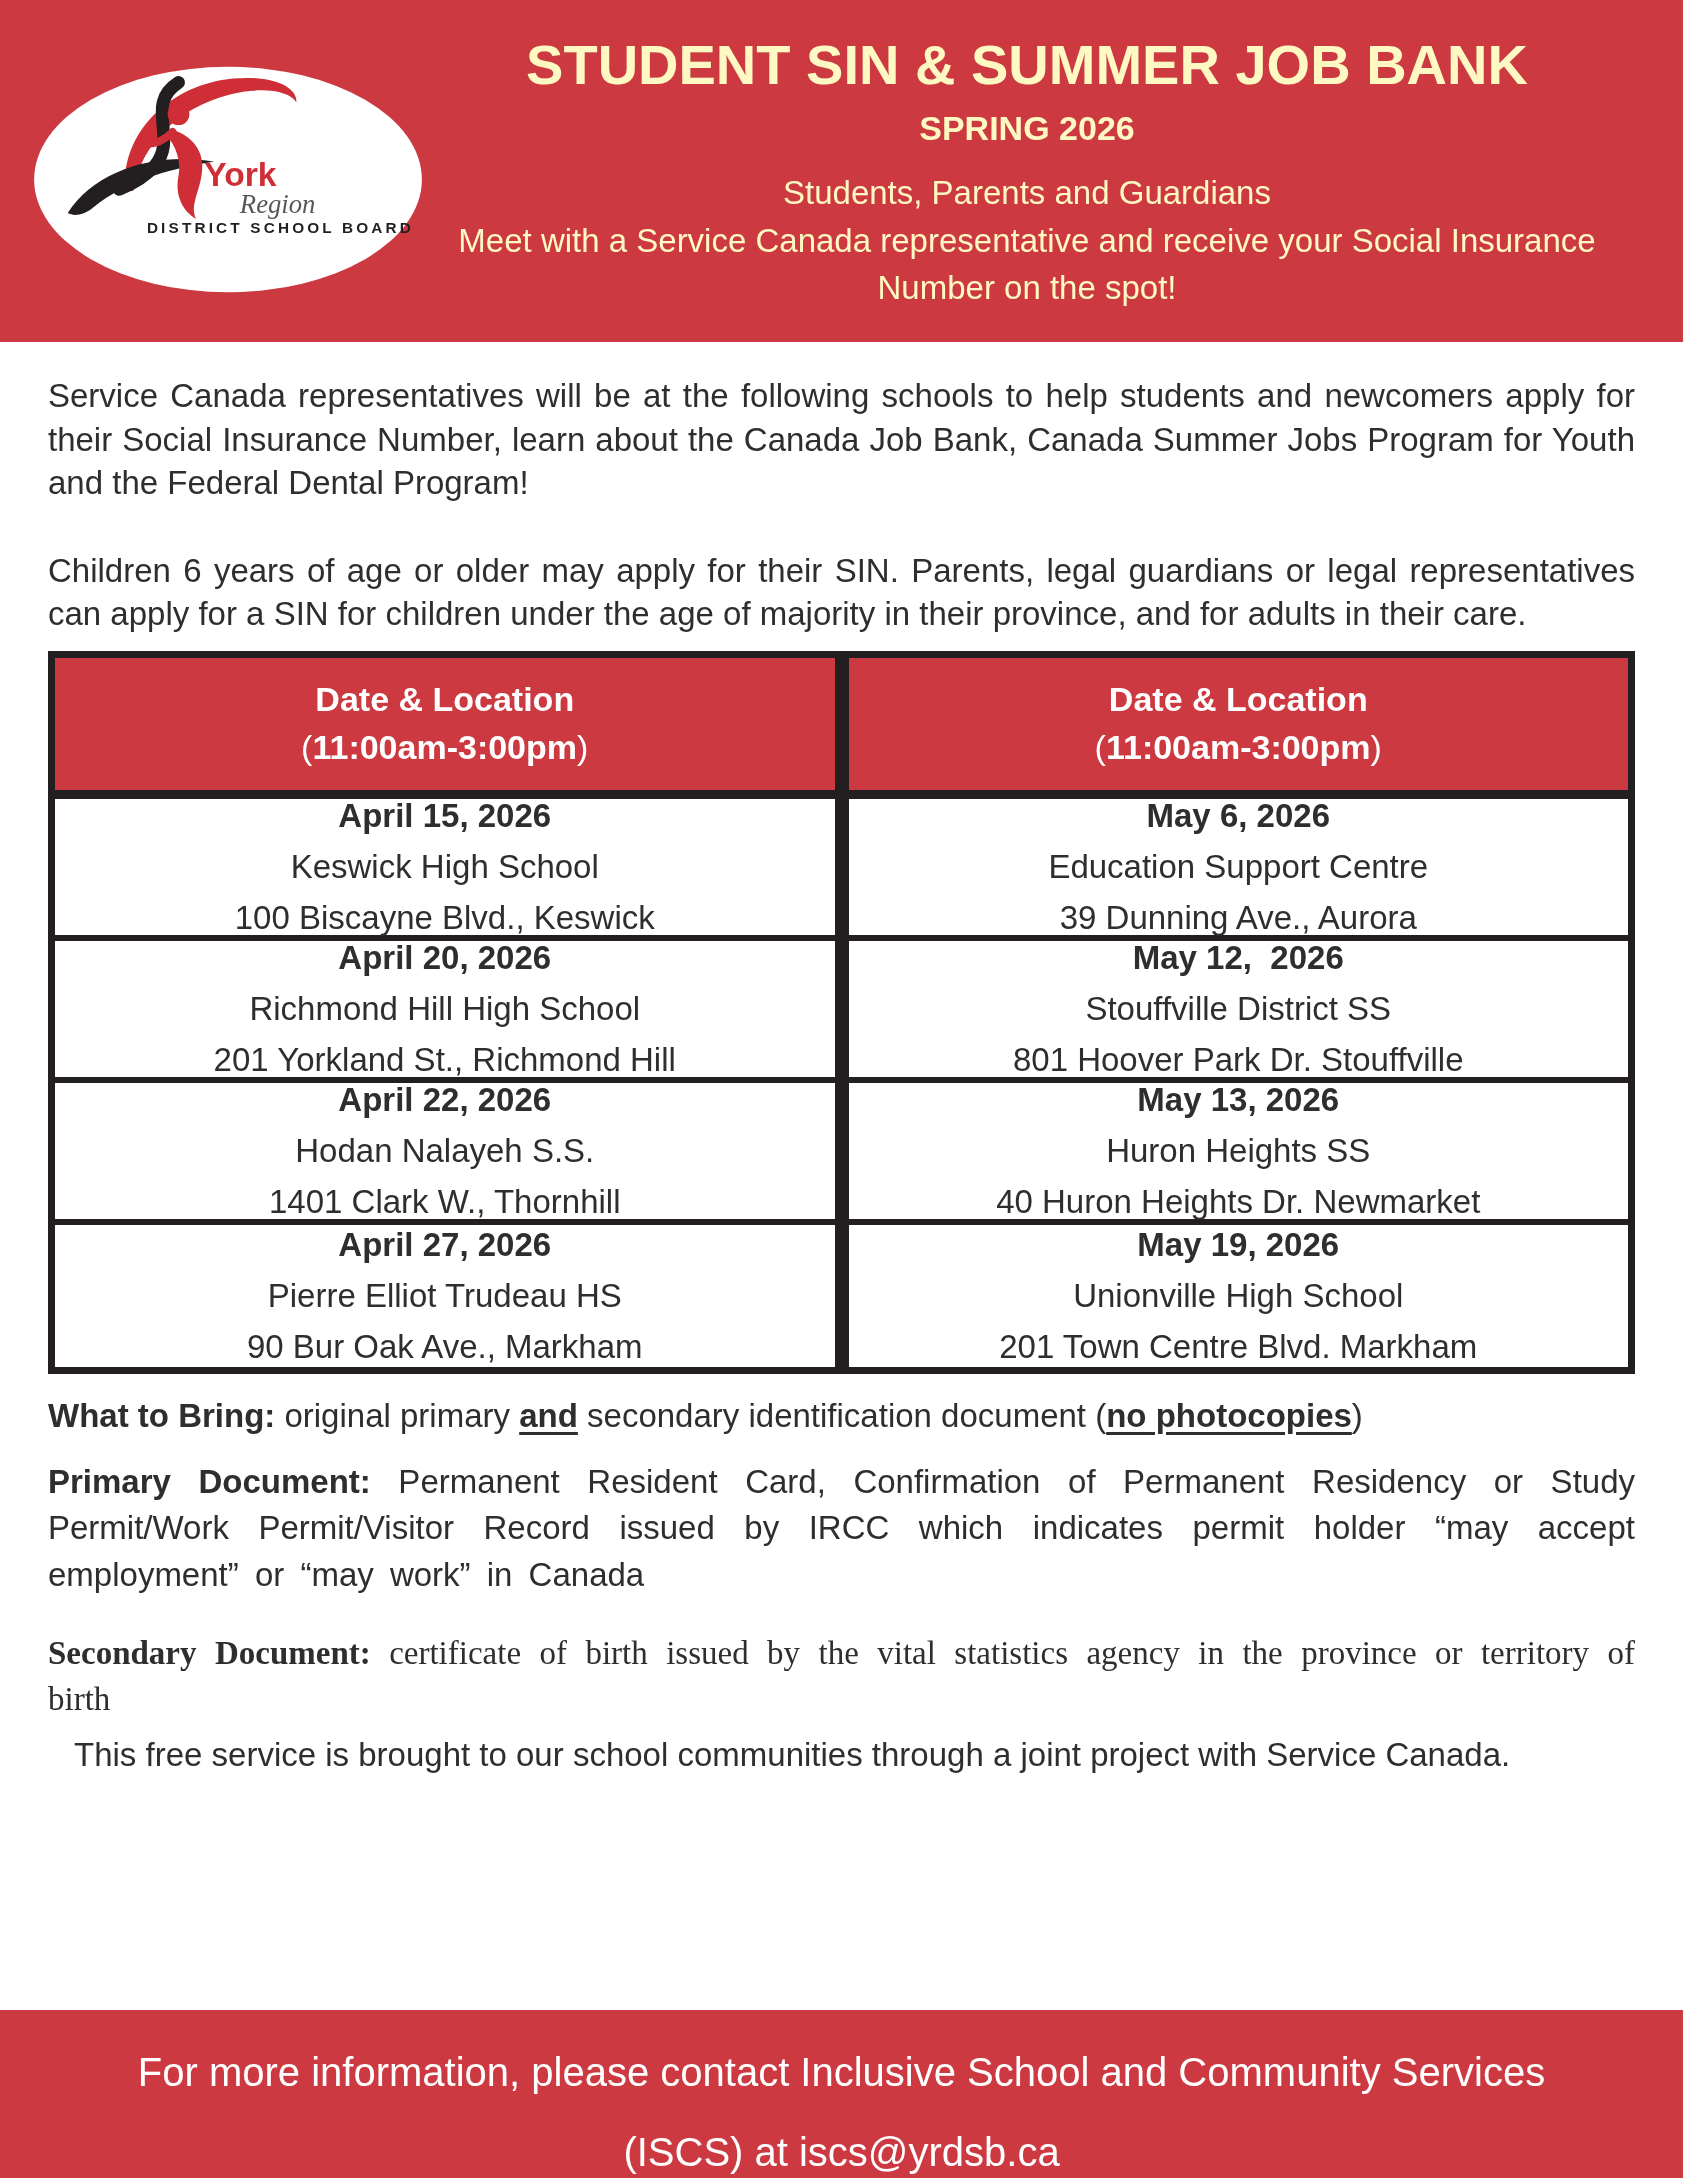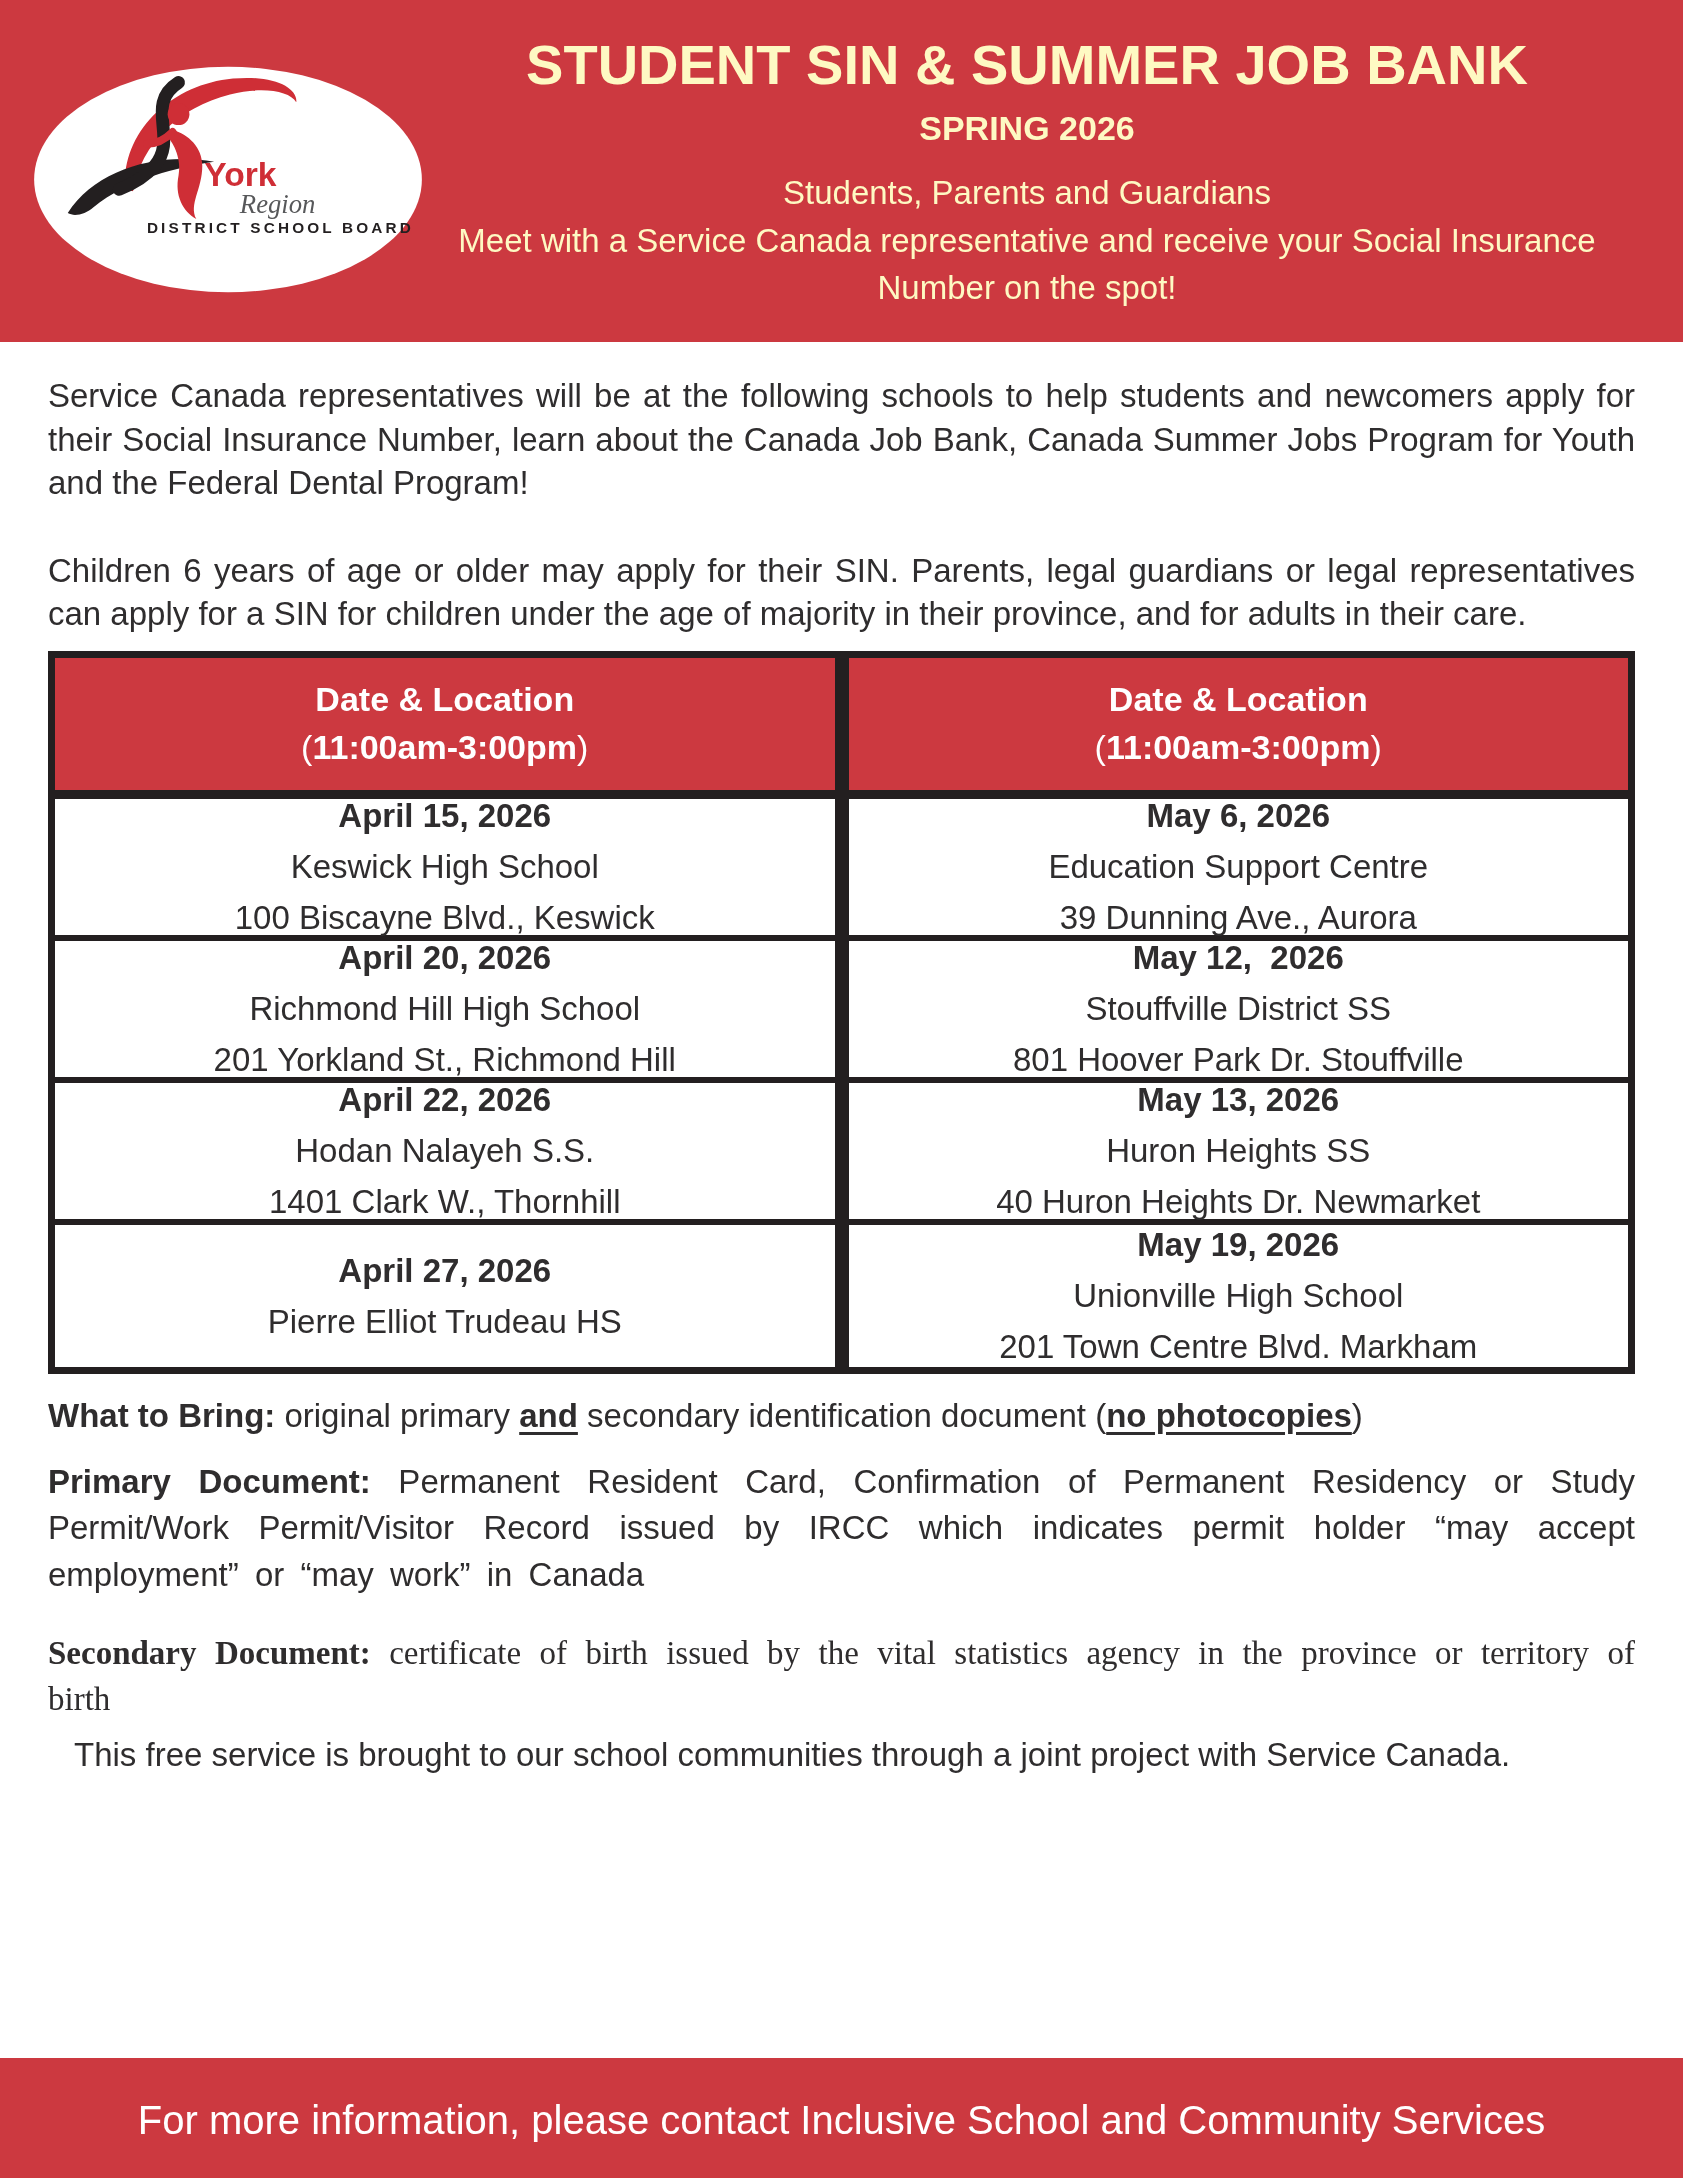--- a/index.html
+++ b/index.html
@@ -62,21 +62,21 @@
   .bu{font-weight:bold;text-decoration:underline;text-decoration-thickness:3px;text-underline-offset:5px;}
   .doc-para{
     font-size:33px;line-height:1.4;text-align:justify;
     word-spacing:7px;
   }
   .doc-primary{margin-top:22px;}
   .doc-secondary{margin-top:32px;font-family:Liberation Serif, serif;}
   .note-line{font-size:33px;margin-top:14px;padding-left:26px;}
   
   .footer{
-    position:absolute;left:0;bottom:0;width:100%;height:120px;
+    position:absolute;left:0;bottom:0;width:100%;height:168px;
     background:var(--red);color:#fff;text-align:center;
     padding-top:32px;font-size:40px;line-height:1.5;
   }
   .footer-line2{margin-top:20px;}
 </style>
 </head>
 <body>
 
 <div class="page">
 
@@ -133,20 +133,21 @@
           <div>201 Yorkland St., Richmond Hill</div>
         </div>
         <div class="loc-cell">
           <div class="loc-date">April 22, 2026</div>
           <div>Hodan Nalayeh S.S.</div>
           <div>1401 Clark W., Thornhill</div>
         </div>
         <div class="loc-cell">
           <div class="loc-date">April 27, 2026</div>
           <div>Pierre Elliot Trudeau HS</div>
+          <div>90 Bur Oak Ave., Markham</div>
         </div>
       </div>
 
       <div class="loc-table">
         <div class="loc-head">
           <div>Date &amp; Location</div>
           <div><span class="paren">(</span><span>11:00am-3:00pm</span><span class="paren">)</span></div>
         </div>
         <div class="loc-cell">
           <div class="loc-date">May 6, 2026</div>

